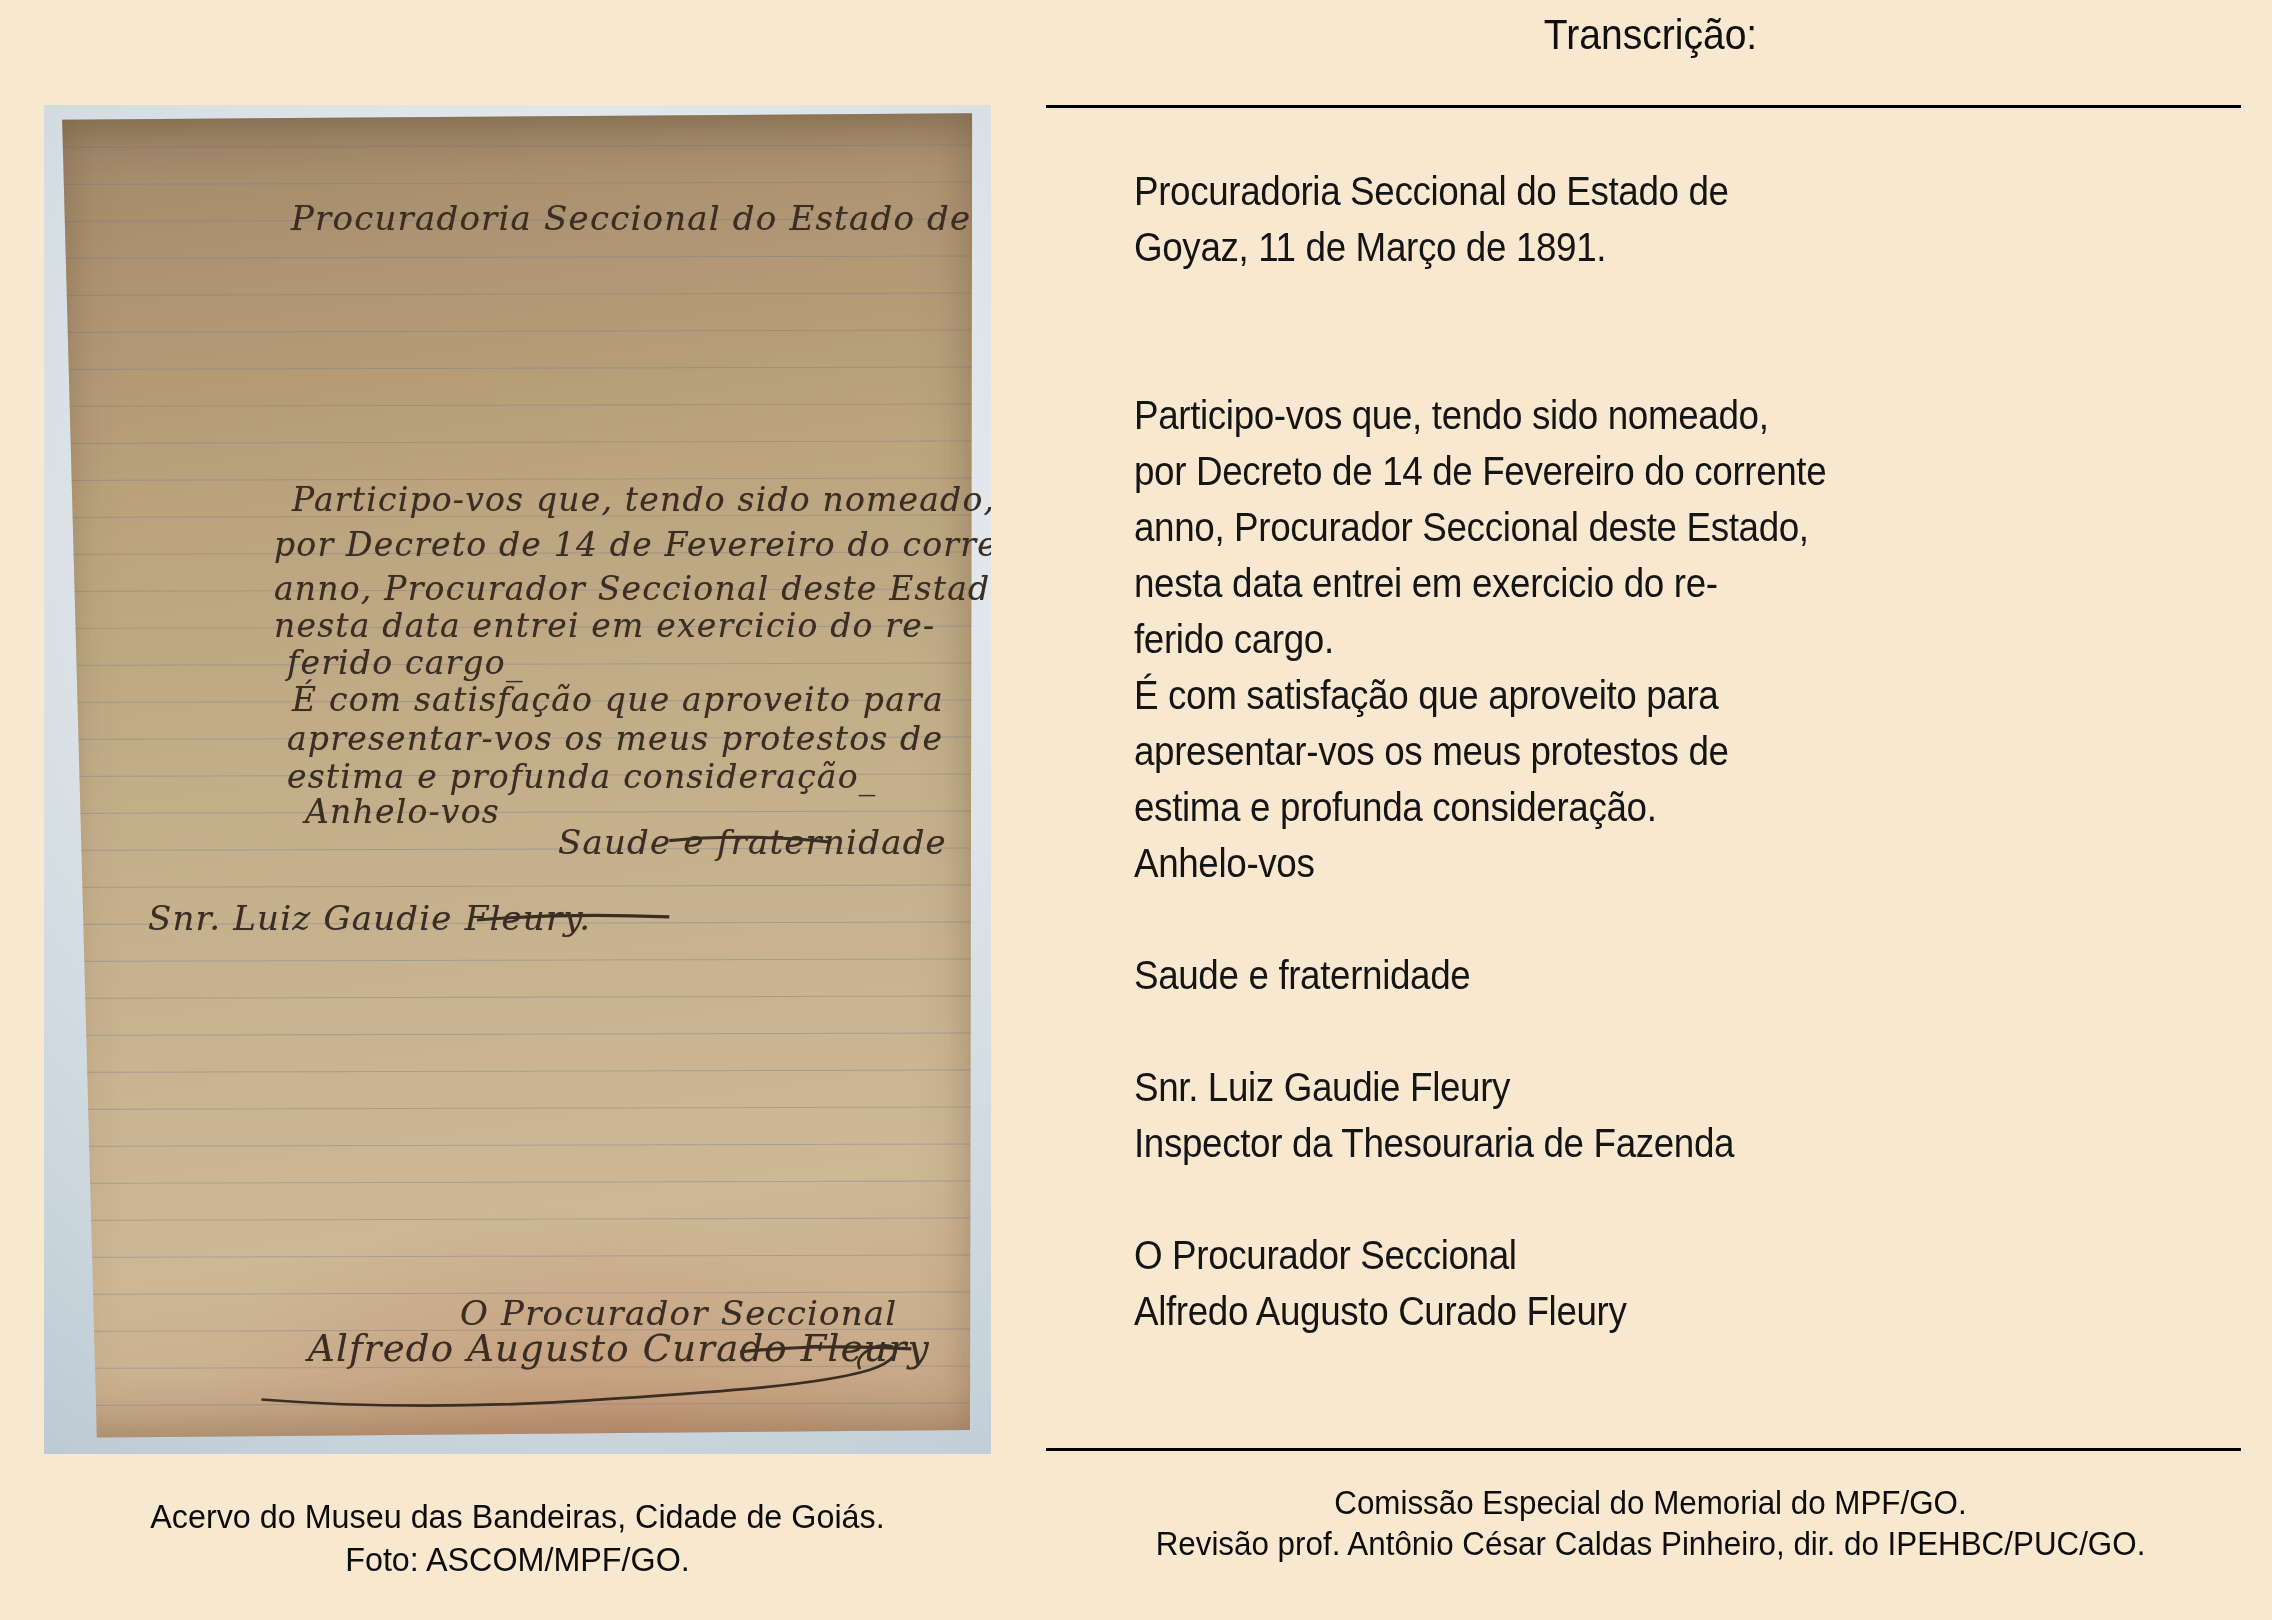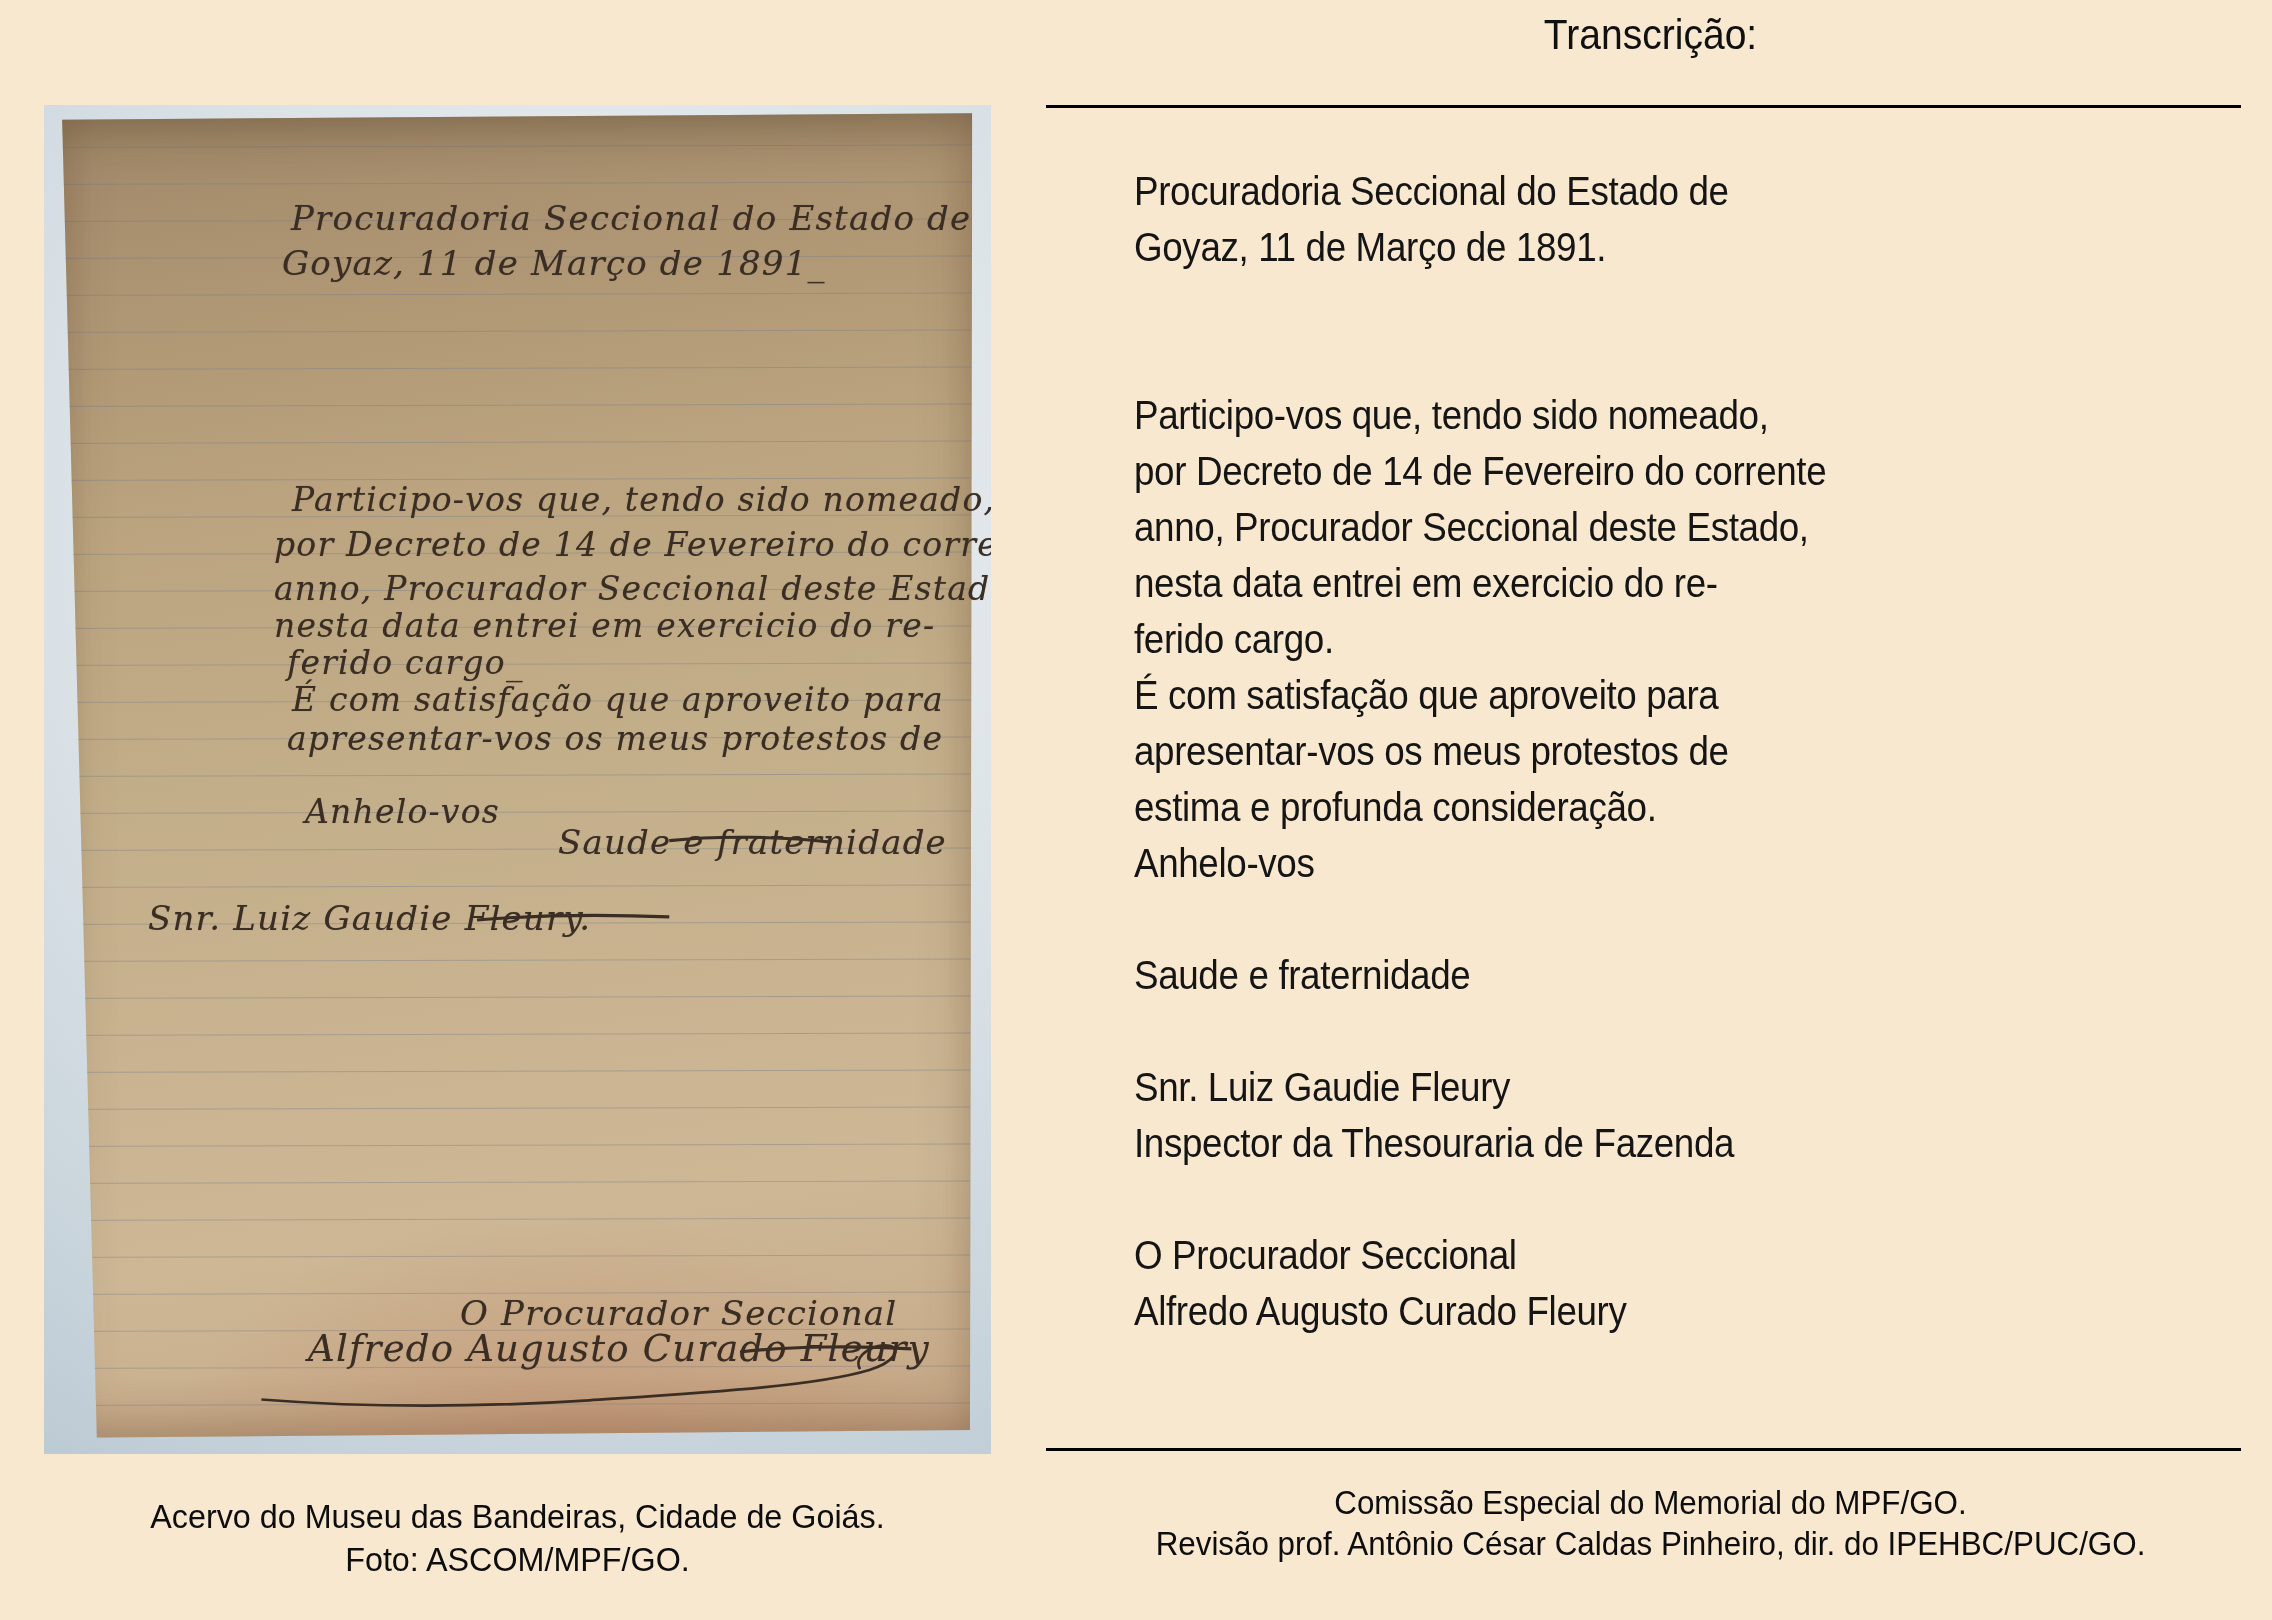--- a/index.html
+++ b/index.html
@@ -83,28 +83,28 @@
 </style>
 </head>
 <body>
 
 <div class="page">
 
   <div class="photo">
     <div class="paper"></div>
 
     <div class="ms-line ms-head" style="left:247px;top:93px;">Procuradoria Seccional do Estado de</div>
-    <div class="ms-line ms-head" style="left:238px;top:138px;">Goyaz, 11 de Março de 1891_</div>
     <div class="ms-line" style="left:248px;top:375px;">Participo-vos que, tendo sido nomeado,</div>
     <div class="ms-line" style="left:230px;top:420px;">por Decreto de 14 de Fevereiro do corrente</div>
     <div class="ms-line" style="left:230px;top:464px;">anno, Procurador Seccional deste Estado,</div>
     <div class="ms-line" style="left:230px;top:501px;">nesta data entrei em exercicio do re-</div>
     <div class="ms-line" style="left:243px;top:538px;font-style:italic;">ferido cargo_</div>
     <div class="ms-line" style="left:248px;top:575px;">É com satisfação que aproveito para</div>
     <div class="ms-line" style="left:243px;top:614px;">apresentar-vos os meus protestos de</div>
+    <div class="ms-line" style="left:243px;top:652px;">estima e profunda consideração_</div>
     <div class="ms-line" style="left:261px;top:687px;">Anhelo-vos</div>
     <div class="ms-line ms-head" style="left:514px;top:717px;">Saude e fraternidade</div>
     <div class="ms-line ms-head" style="left:104px;top:793px;">Snr. Luiz Gaudie Fleury.</div>
     <div class="ms-line ms-head" style="left:416px;top:1188px;">O Procurador Seccional</div>
     <div class="ms-line ms-sig" style="left:264px;top:1222px;">Alfredo Augusto Curado Fleury</div>
 
     <svg class="flourish" width="947" height="1349" viewBox="0 0 1216 1733">
       <path d="M 803 945 C 870 938 950 940 1011 947" stroke="#3a2e24" stroke-width="4" fill="none"></path>
       <path d="M 556 1047 C 640 1040 730 1040 803 1043" stroke="#3a2e24" stroke-width="4" fill="none"></path>
       <path d="M 894 1602 C 960 1594 1050 1594 1114 1598" stroke="#3a2e24" stroke-width="4" fill="none"></path>

